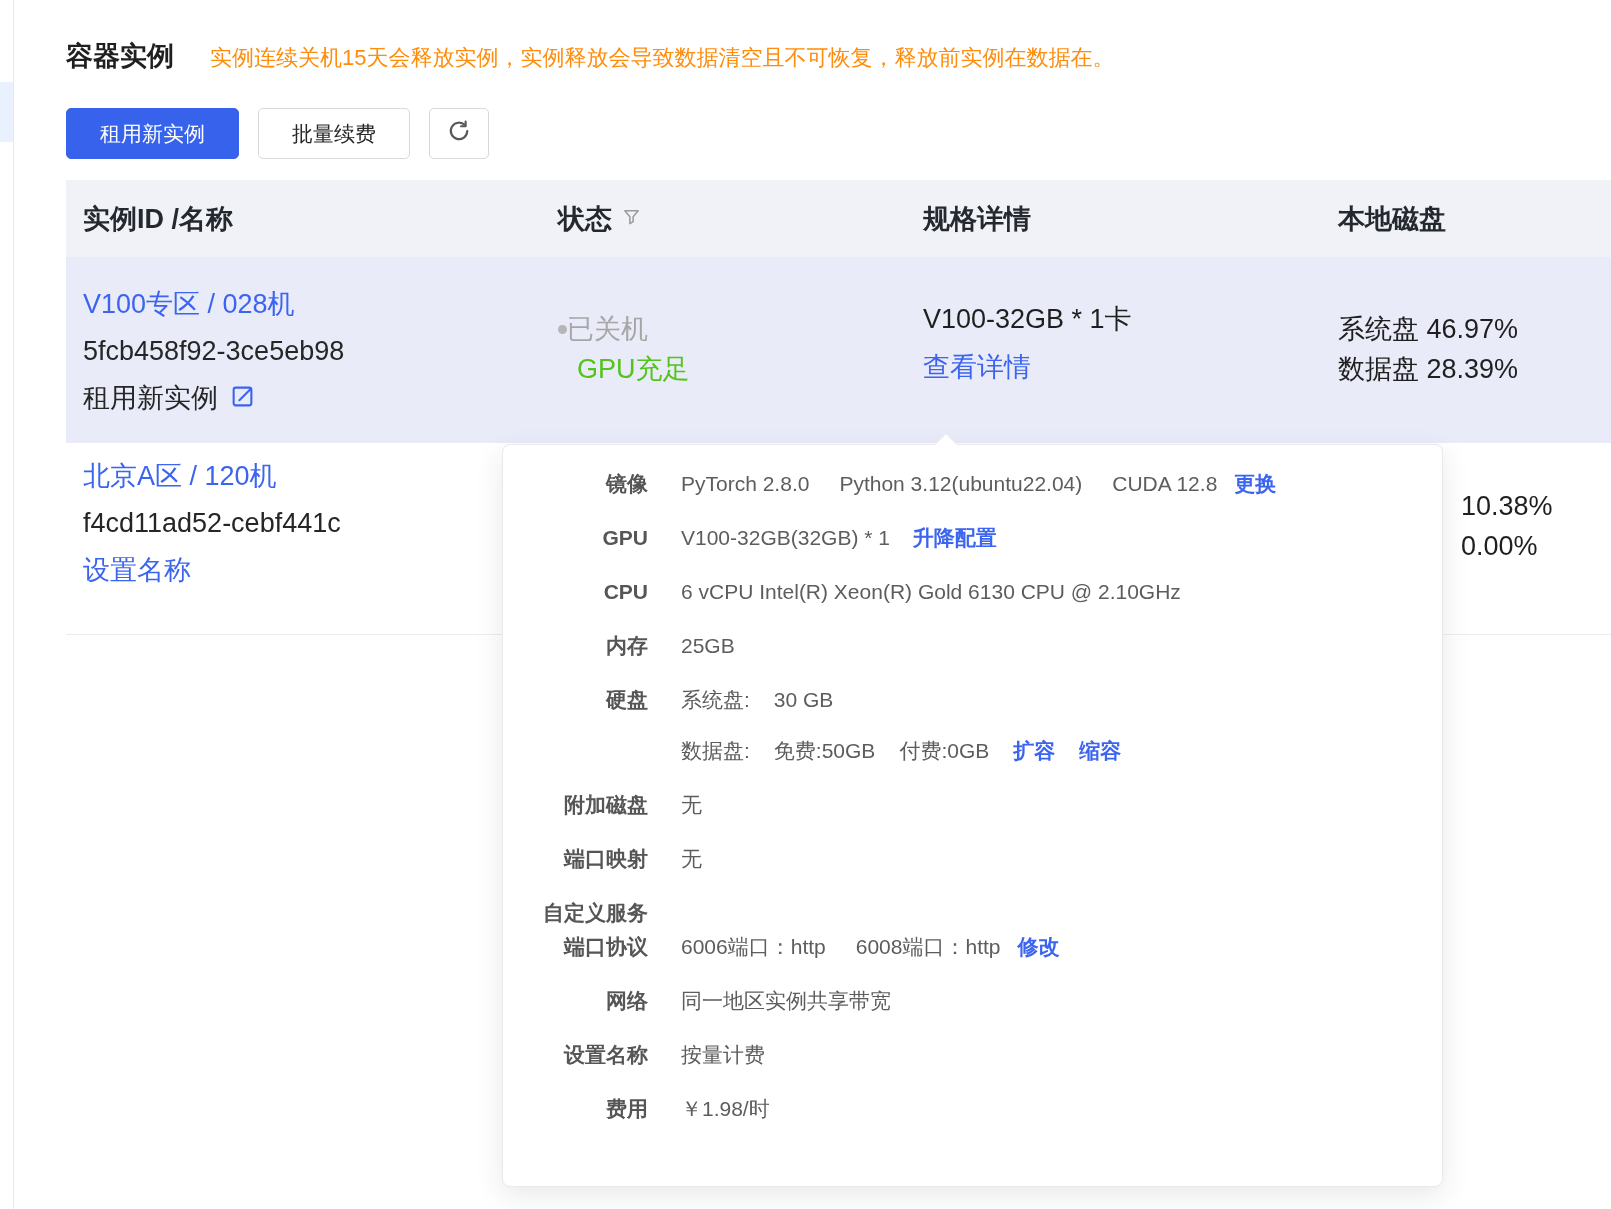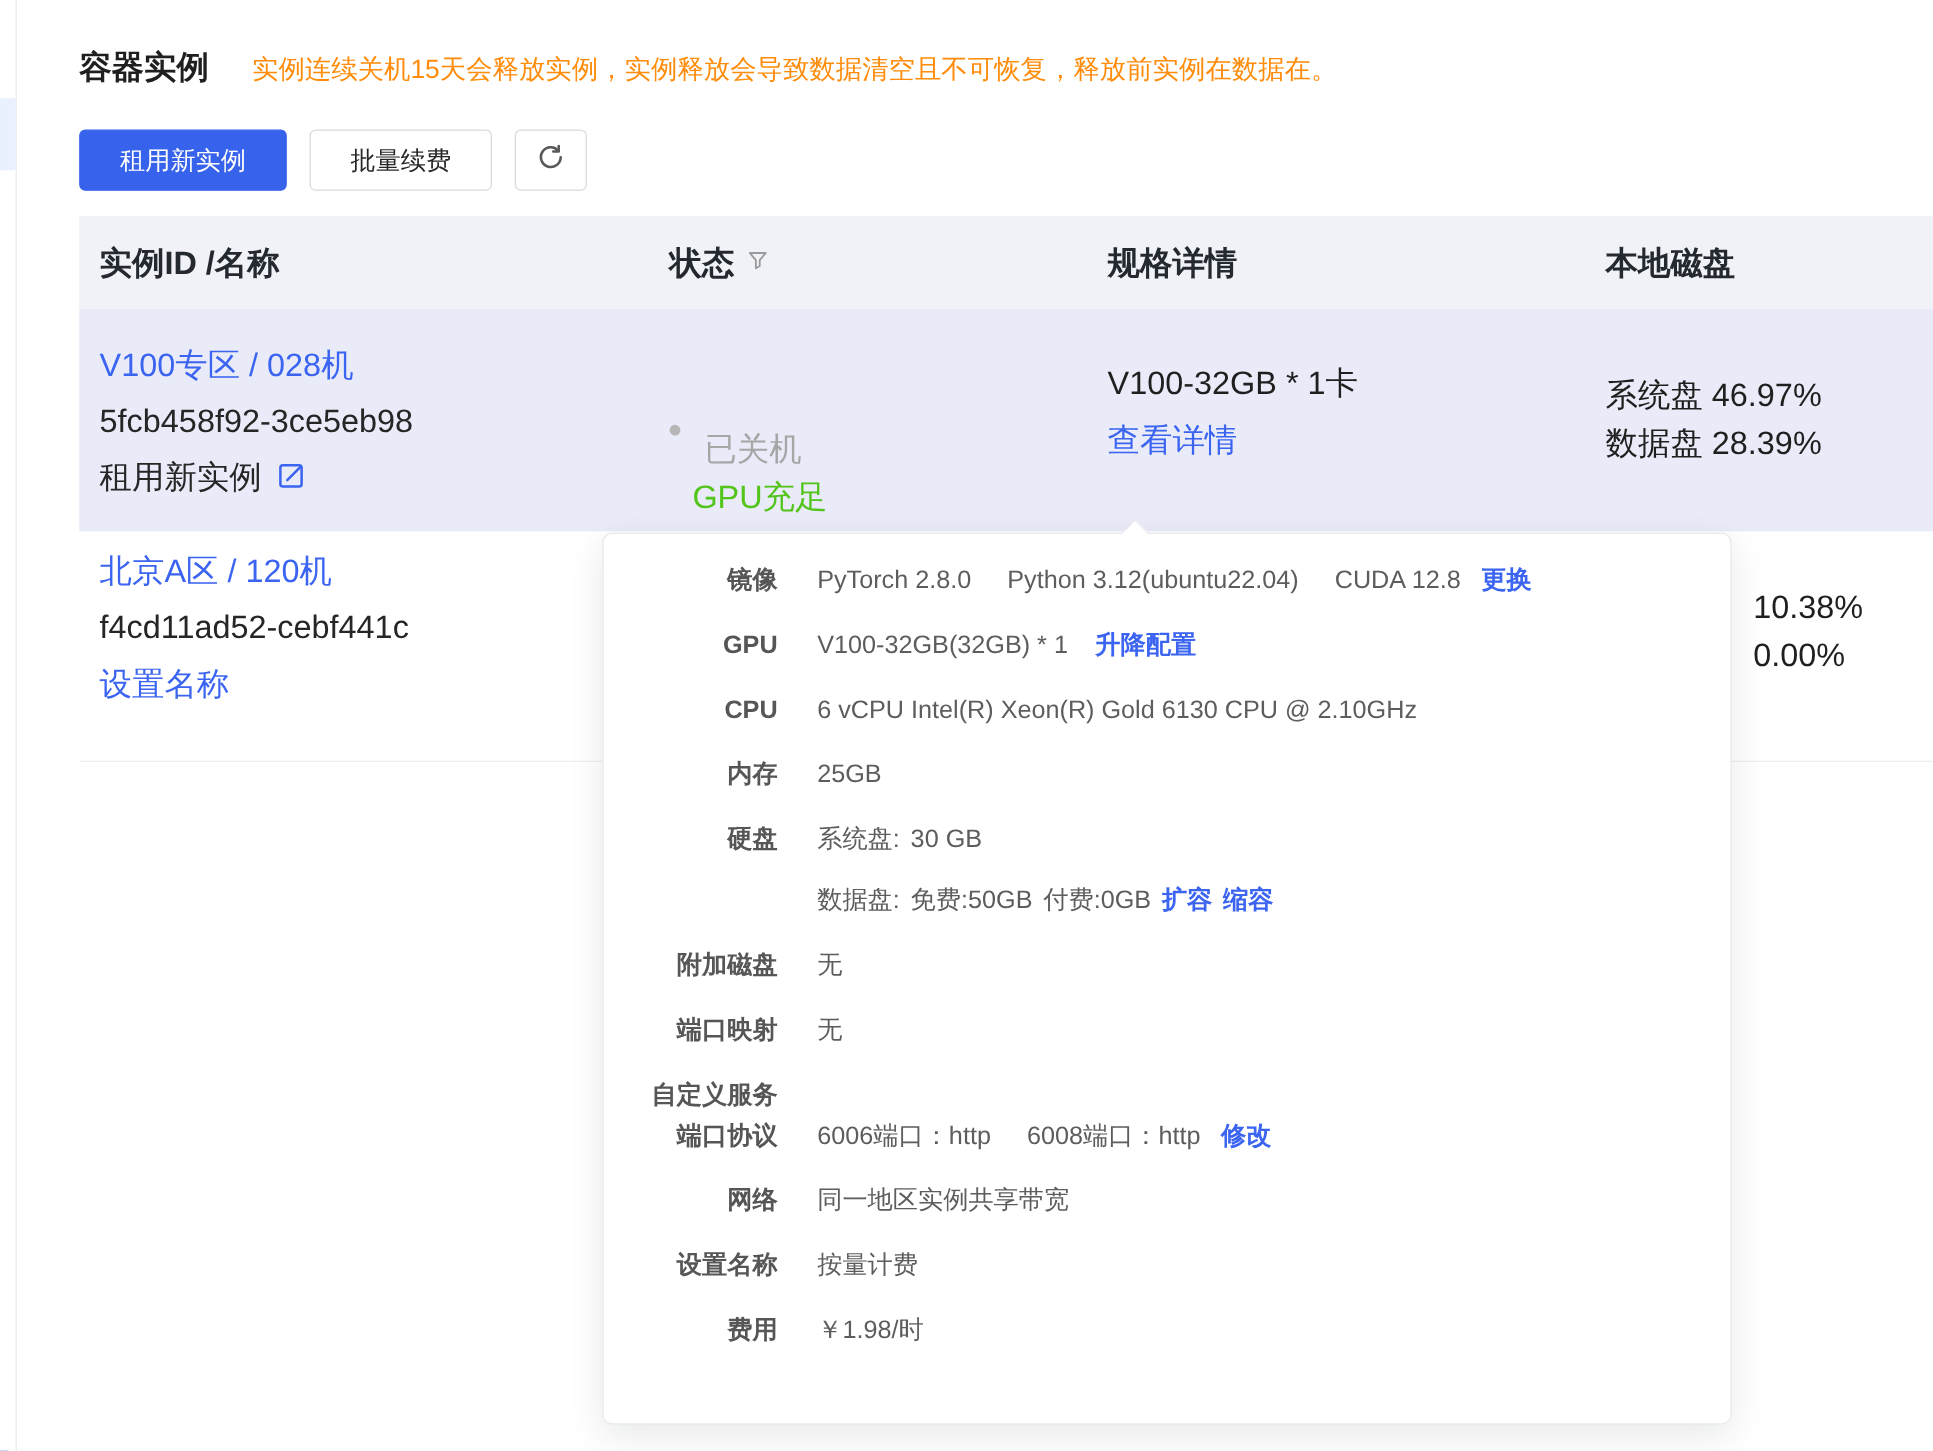--- a/index.html
+++ b/index.html
@@ -45,41 +45,41 @@
   .row2 { background:#fff; height:192px; border-bottom:1px solid #ededed; }
 
   .cell-id { padding-top:24px; line-height:47px; }
   .row2 .cell-id { padding-top:10px; }
   .link { color:#3b64f0; }
   .inst-id { color:#262626; }
   .name-line { display:flex; align-items:center; gap:12px; }
   .edit-icon { cursor:pointer; position:relative; top:2px; }
 
   .cell-status { padding-top:52px; line-height:40px; }
-  .status-line { display:flex; align-items:flex-start; gap:20px; color:#a6a6a6;margin-top:45px; }
+  .status-line { display:flex; align-items:center; gap:0; color:#a6a6a6; }
   .dot { width:9px; height:9px; border-radius:50%; background:#b6b6b6; display:inline-block; }
   .gpu-line { color:#52c41a; padding-left:19px; }
 
   .cell-spec { padding-top:42px; line-height:40px; }
   .cell-spec .spec-name { color:#1f1f1f; margin-bottom:8px; }
   .cell-disk { padding-top:52px; line-height:40px; color:#1f1f1f; }
   .cell-disk-partial { padding-top:43px; padding-left:140px; line-height:40px; color:#1f1f1f; }
 
   
   .popup { position:absolute; left:502px; top:444px; width:941px; height:743px; background:#fff; border:1px solid #e8e8ee; border-radius:8px; box-shadow:0 9px 28px rgba(31,35,41,.10); z-index:10; padding:22px 30px 0 24px; font-size:21px; color:#595959; }
   .popup-arrow { position:absolute; left:435px; top:-9px; width:16px; height:16px; background:#fff; border-left:1px solid #e8e8ee; border-top:1px solid #e8e8ee; transform:rotate(45deg); }
   .prow { display:flex; line-height:34px; margin-bottom:20px; }
   .prow.align-end { align-items:flex-end; }
   .plabel { width:121px; flex:none; text-align:right; font-weight:bold; color:#565656; margin-right:33px; }
   .plabel.two-line div { line-height:34px; }
   .pvalue { color:#5d5d5d; }
   .pvalue.flexline { display:flex; gap:30px; }
   .pvalue .gap-sm { margin-left:17px; }
   .plink { color:#3b64f0; font-weight:600; }
-  .disk-lines .dline { display:flex; gap:9px; }
+  .disk-lines .dline { display:flex; gap:24px; }
   .disk-lines .dline + .dline { margin-top:17px; }
 </style>
 </head>
 <body>
 
 <div class="sliver">
   <div class="sliver-active"></div>
 </div>
 <div class="left-bottom-bar"></div>
 

